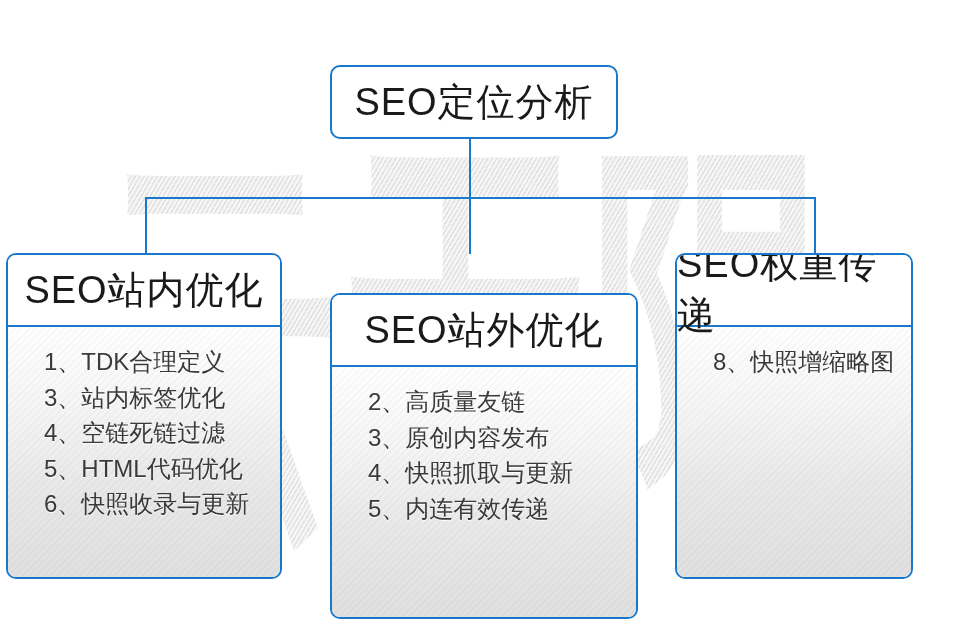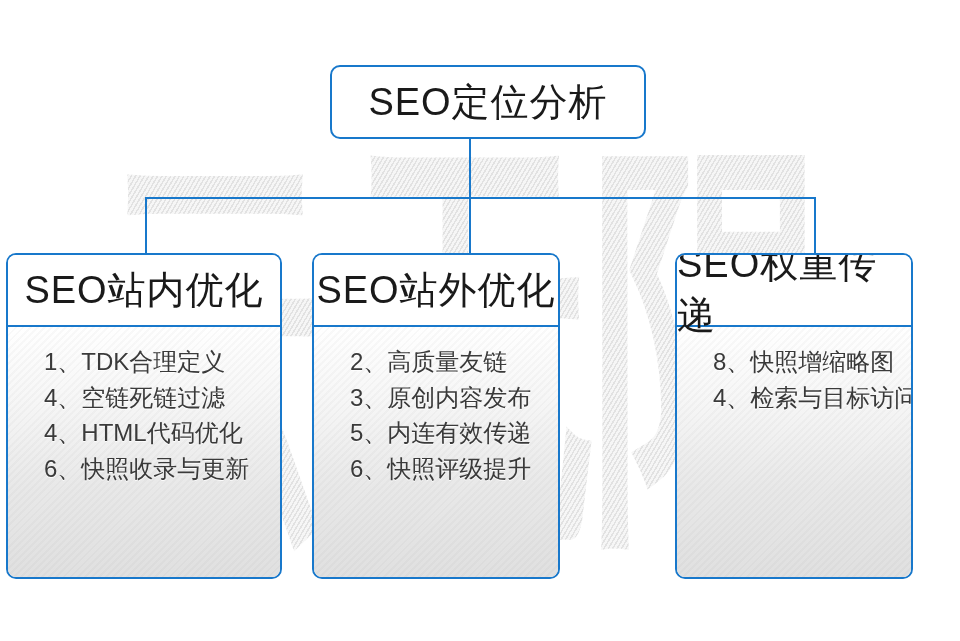--- a/index.html
+++ b/index.html
@@ -32,21 +32,21 @@
   .conn-v-top   { left: 469px; top: 139px; width: 2px; height: 59px; }
   .conn-h       { left: 145px; top: 197px; width: 671px; height: 2px; }
   .conn-v-left  { left: 145px; top: 198px; width: 2px; height: 56px; }
   .conn-v-mid   { left: 469px; top: 198px; width: 2px; height: 56px; }
   .conn-v-right { left: 814px; top: 198px; width: 2px; height: 56px; }
 
   
   .root-box {
     position: absolute;
     left: 330px; top: 65px;
-    width: 316px; height: 74px;
+    width: 288px; height: 74px;
     background: #ffffff;
     border: 2px solid #1878cb;
     border-radius: 10px;
     display: flex; align-items: center; justify-content: center;
     font-size: 38px;
     color: #1a1a1a;
     z-index: 2;
     letter-spacing: 1px;
   }
 
@@ -55,21 +55,21 @@
     position: absolute;
     top: 253px;
     height: 326px;
     border: 2px solid #1878cb;
     border-radius: 10px;
     overflow: hidden;
     background: #ffffff;
     z-index: 2;
   }
   .col-1 { left: 6px;   width: 276px; }
-  .col-2 { left: 312px; width: 248px; }
+  .col-2 { left: 330px; width: 308px; margin-top: 40px; }
   .col-3 { left: 675px; width: 238px; }
 
   .column-header {
     height: 72px;
     background: #ffffff;
     border-bottom: 2px solid #1878cb;
     display: flex; align-items: center; justify-content: center;
     font-size: 38px;
     color: #1a1a1a;
     letter-spacing: 1px;
@@ -105,39 +105,39 @@
 <div class="root-box">
   <span>SEO定位分析</span>
 </div>
 
 <div class="column col-1">
   <div class="column-header">
     <span>SEO站内优化</span>
   </div>
   <div class="column-body">
     <div class="list-item">1、TDK合理定义</div>
+    <div class="list-item">3、站内标签优化</div>
     <div class="list-item">4、空链死链过滤</div>
-    <div class="list-item">4、HTML代码优化</div>
+    <div class="list-item">5、HTML代码优化</div>
     <div class="list-item">6、快照收录与更新</div>
   </div>
 </div>
 
 <div class="column col-2">
   <div class="column-header">
     <span>SEO站外优化</span>
   </div>
   <div class="column-body">
     <div class="list-item">2、高质量友链</div>
     <div class="list-item">3、原创内容发布</div>
+    <div class="list-item">4、快照抓取与更新</div>
     <div class="list-item">5、内连有效传递</div>
-    <div class="list-item">6、快照评级提升</div>
   </div>
 </div>
 
 <div class="column col-3">
   <div class="column-header">
     <span>SEO权重传递</span>
   </div>
   <div class="column-body">
     <div class="list-item">8、快照增缩略图</div>
-    <div class="list-item">4、检索与目标访问</div>
   </div>
 </div>
 
 </body></html>

